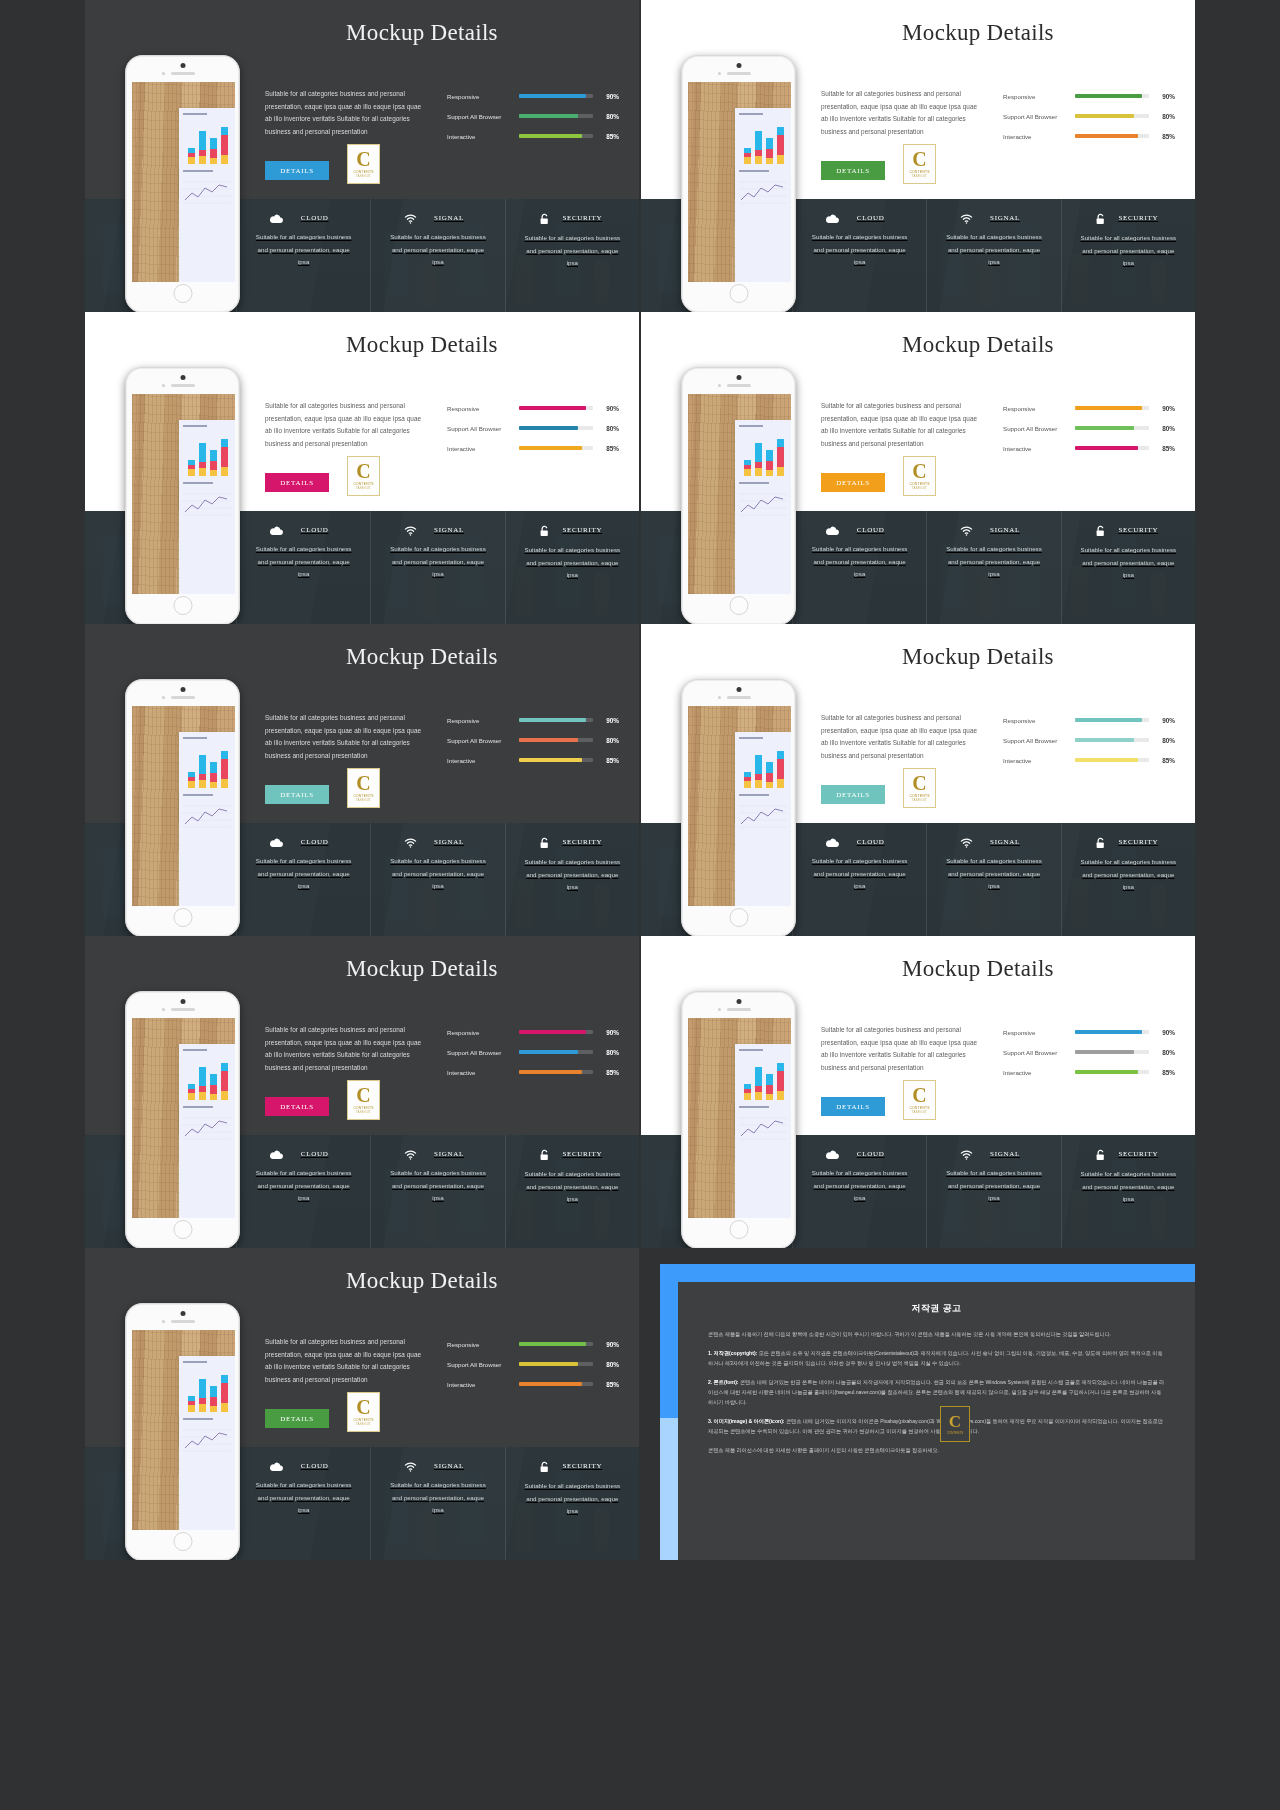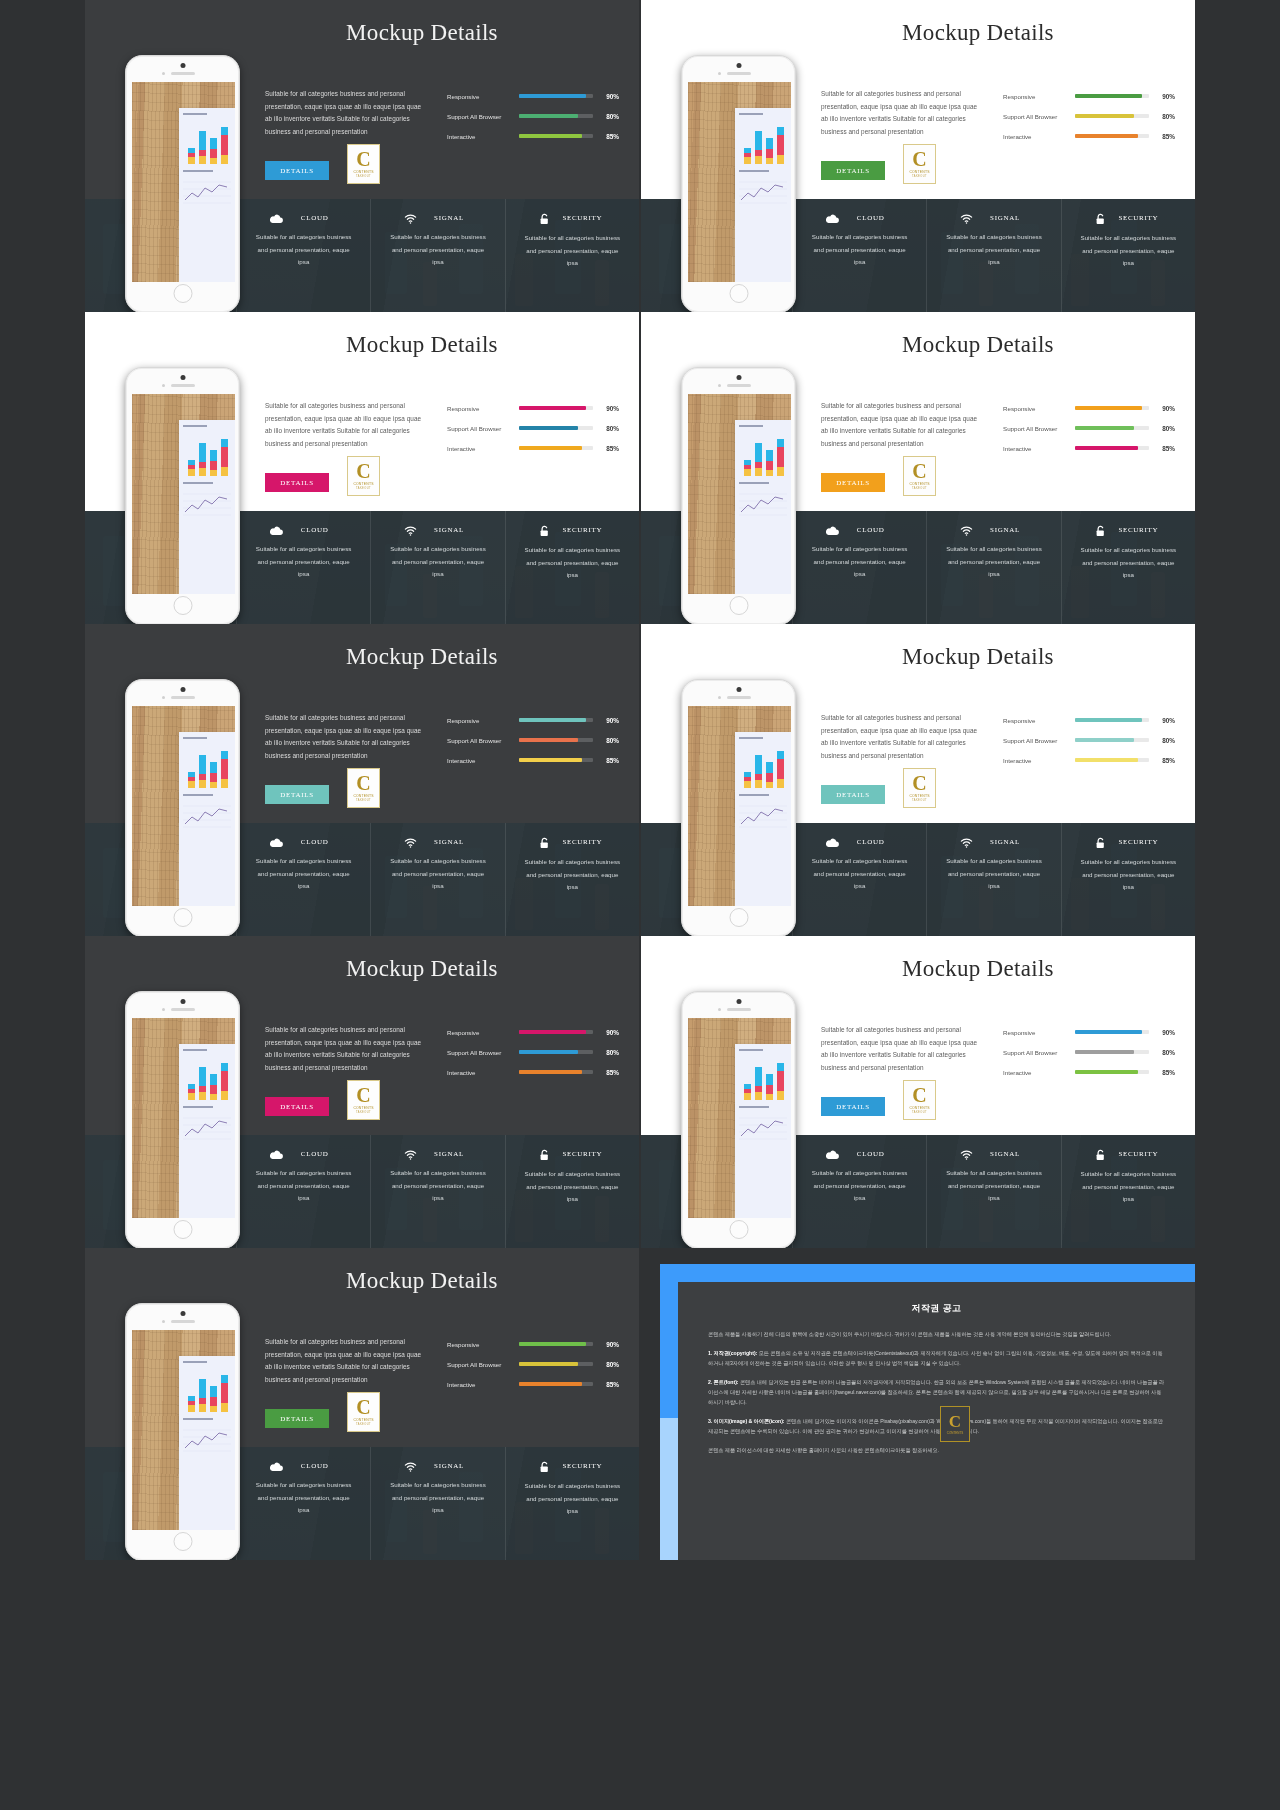--- a/index.html
+++ b/index.html
@@ -111,21 +111,21 @@
   .stat .pv { width:26px; text-align:right; font-size:6.4px; font-weight:700; }
   .topcard.dark .stat .pv { color:#ffffff; }
   .topcard.light .stat .pv { color:#3a3a3a; }
 
   
   .features {
     position:absolute; left:0; bottom:0; width:554px; height:113px;
     display:flex; background:rgba(46,57,62,.82);
   }
   .feat { flex:1; position:relative; padding-top:14px; text-align:center;
-          border-left:1px solid rgba(255,255,255,.10); }
+          border-left:1px solid rgba(255,255,255,.10);text-decoration:underline; }
   .feat:first-child { border-left:none; }
   .feat.spacer { flex:0 0 151px; border-left:none; background:transparent; }
   .feat .fhead { display:flex; align-items:flex-start; justify-content:center; gap:9px; }
   .feat .ficon { color:#fff; display:flex; align-items:center; }
   .feat .fname { font-family:"Liberation Serif", serif; font-size:7px; color:#fff;
                  letter-spacing:.7px; width:46px; text-align:center; line-height:11px; }
   .feat .fdesc { margin:7px auto 0; width:96px; font-size:6.2px; line-height:12.5px; color:#d3d8da; }
 
   
   .cslide { position:relative; width:554px; height:312px; background:#2f3133; }

